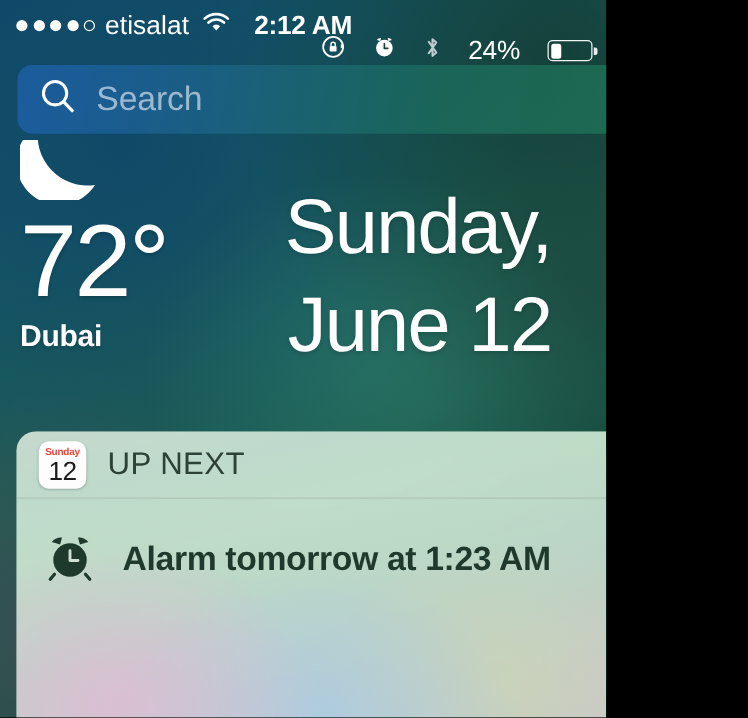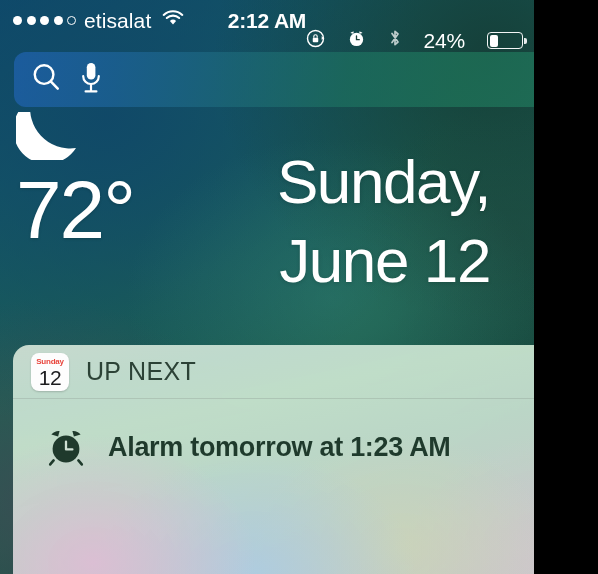--- a/index.html
+++ b/index.html
@@ -2,21 +2,21 @@
 <html><head>
 <meta charset="utf-8">
 <style>
   html, body {
     margin: 0;
     padding: 0;
     background: #000;
   }
   #screen {
     position: relative;
-    width: 534px;
+    width: 485px;
     height: 574px;
     overflow: hidden;
     font-family: "Liberation Sans", sans-serif;
     -webkit-font-smoothing: antialiased;
   }
 
   
   .wallpaper {
     position: absolute;
     inset: 0;
@@ -245,21 +245,21 @@
   }
   .widget-divider {
     height: 1px;
     background: rgba(130,140,132,0.28);
     margin-left: 0;
   }
   .widget-row {
     display: flex;
     align-items: center;
     height: 97px;
-    padding-left: 32px;
+    padding-left: 22px;
   }
   .alarm-icon { flex: 0 0 auto; }
   .alarm-text {
     margin-left: 21px;
     font-size: 27px;
     font-weight: 700;
     color: #1f3a2c;
     letter-spacing: -0.3px;
   }
 </style>
@@ -322,37 +322,39 @@
     </div>
   </div>
 
   <div class="search-bar">
     <span class="search-icon">
       <svg width="33" height="33" viewBox="0 0 34 34">
         <circle cx="14.5" cy="14" r="9.6" stroke="#ffffff" stroke-width="2.5" fill="none"></circle>
         <line x1="21.6" y1="21.2" x2="28.6" y2="28.4" stroke="#ffffff" stroke-width="2.6" stroke-linecap="round"></line>
       </svg>
     </span>
+    <span class="search-placeholder">Search</span>
     <span class="mic-icon">
       <svg width="28" height="36" viewBox="0 0 28 36">
         <rect x="9.8" y="3" width="8.6" height="16.6" rx="4.3" fill="#ffffff"></rect>
         <path d="M6.2 16.2 a7.8 7.8 0 0 0 15.6 0" stroke="#ffffff" stroke-width="2.2" fill="none" stroke-linecap="round"></path>
         <line x1="14" y1="24" x2="14" y2="30.4" stroke="#ffffff" stroke-width="2.2" stroke-linecap="round"></line>
         <line x1="8.6" y1="31.4" x2="19.4" y2="31.4" stroke="#ffffff" stroke-width="2.2" stroke-linecap="round"></line>
       </svg>
     </span>
   </div>
 
   <div class="weather">
     <div class="moon-wrap">
       <svg width="72" height="58" viewBox="0 0 72 58">
         <path d="M15 -12 A34 34 0 1 0 60 36 A40 40 0 0 1 15 -12 Z" fill="#ffffff"></path>
       </svg>
     </div>
     <div class="temp">72°</div>
+    <div class="city">Dubai</div>
   </div>
 
   <div class="date-block">
     <span class="date-line">Sunday,</span>
     <span class="date-line">June 12</span>
   </div>
 
   <div class="widget-card">
     <div class="widget-header">
       <div class="cal-icon">

